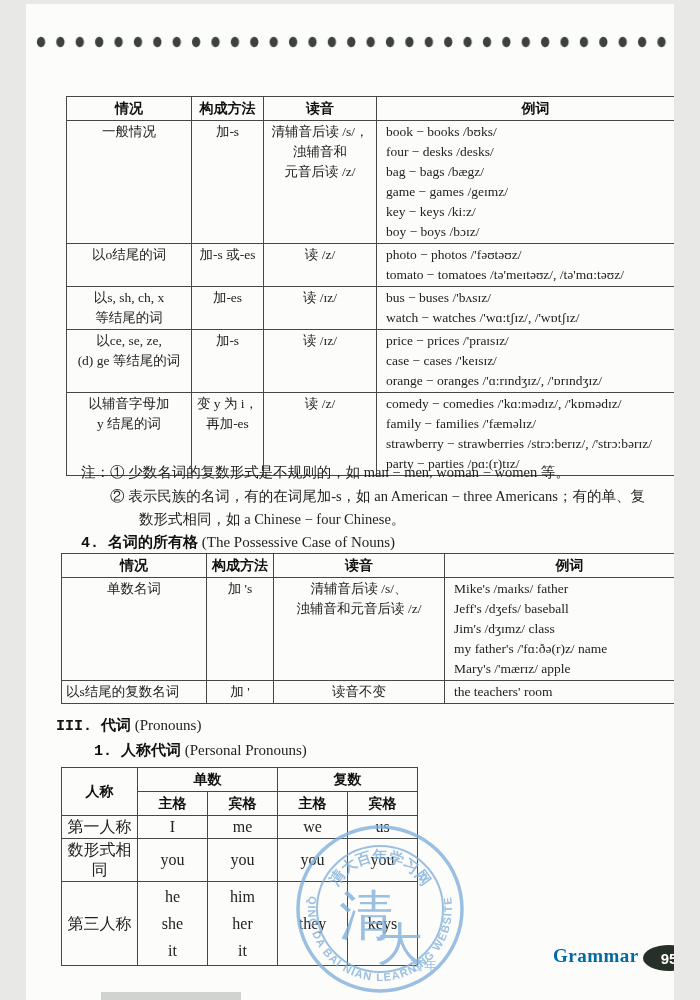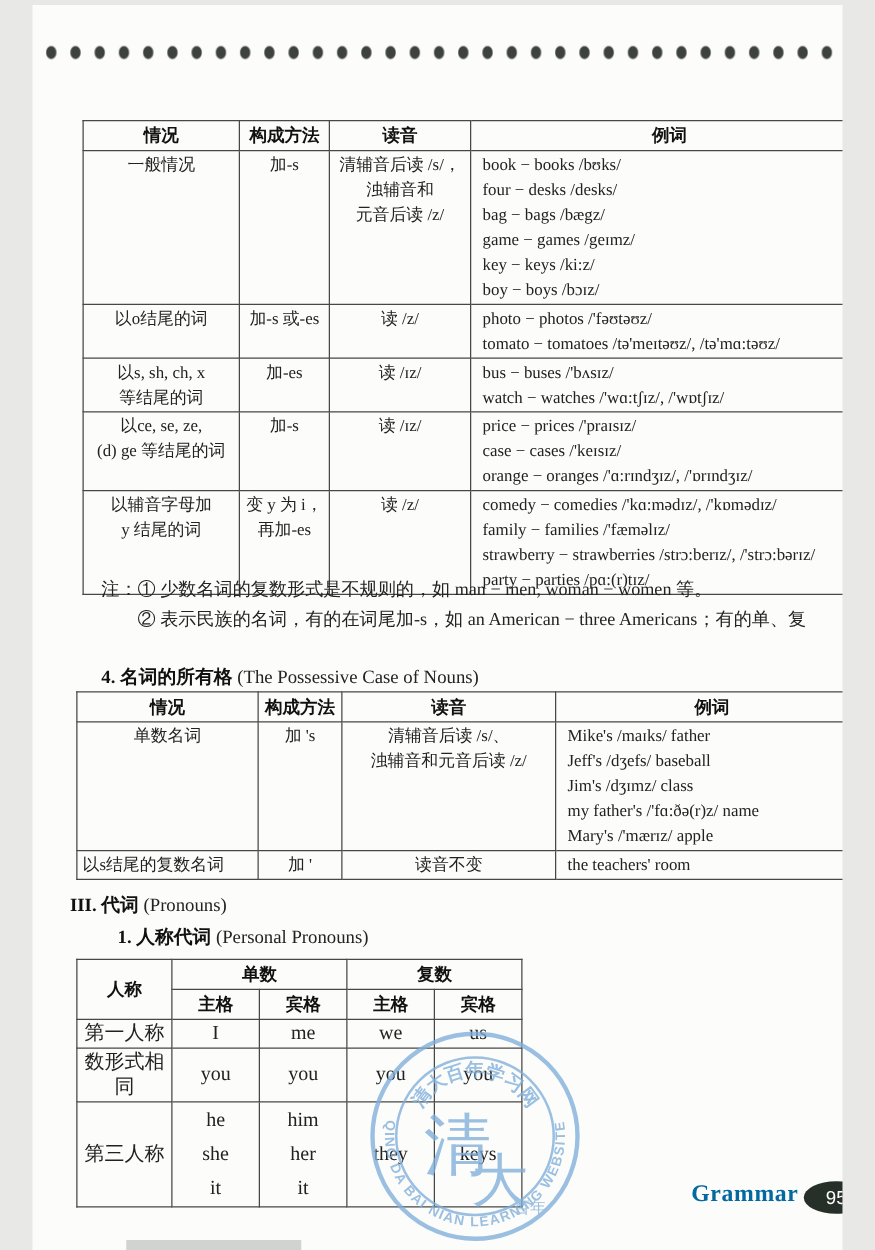--- a/index.html
+++ b/index.html
@@ -27,36 +27,36 @@
   .tc{text-align:center;}
   .tl{text-align:left;padding-left:9px !important;}
   .cnlabel{font-size:13.5px;border-radius:19px;}
   
   .notes{position:absolute;left:55px;top:457px;width:616px;font-size:14.5px;line-height:23.5px;}
   .notes .row{display:flex;}
   .indent1{margin-left:29px;}
   .indent2{margin-left:58px;}
   
   .heading{position:absolute;font-size:15px;line-height:20px;white-space:nowrap;}
-  .hb{font-family:Liberation Serif, serif;font-weight:700;color:#111;}
+  .hb{font-family:Liberation Mono, monospace;font-weight:700;color:#111;}
   .hr{font-family:"Liberation Serif","DejaVu Serif",serif;font-weight:400;}
   
   .ptable td{text-align:center;vertical-align:middle;font-size:16px;}
   .ptable .tall div{line-height:27px;}
   
   .wm{position:absolute;left:242px;top:778px;opacity:.78;pointer-events:none;}
   
   .footer-label{
     position:absolute;left:527px;top:941px;font-size:19px;font-weight:700;
     letter-spacing:.5px;color:#0369a1;font-family:"Liberation Serif","DejaVu Serif",serif;
   }
   .page-badge{
     position:absolute;left:617px;top:941px;width:52px;height:26px;border-radius:50%;
     background:#263029;color:#fff;display:flex;align-items:center;justify-content:center;
-    font-family:"Liberation Sans","DejaVu Sans",sans-serif;font-weight:400;font-size:15px;
+    font-family:"Liberation Sans","DejaVu Sans",sans-serif;font-weight:700;font-size:15px;
   }
   .scan-bar{position:absolute;left:75px;top:988px;width:140px;height:12px;background:#c1c5c1;opacity:.75;}
 </style>
 </head>
 <body>
 
 <div class="page">
 
   <div class="dots"></div>
 
@@ -166,20 +166,21 @@
       </tr>
     </tbody>
   </table>
 
   <div class="notes">
     <div class="row">
       <span>注：</span>
       <span>① 少数名词的复数形式是不规则的，如 man − men, woman − women 等。</span>
     </div>
     <div class="indent1">② 表示民族的名词，有的在词尾加-s，如 an American − three Americans；有的单、复</div>
+    <div class="indent2">数形式相同，如 a Chinese − four Chinese。</div>
   </div>
 
   <div class="heading" style="left:55px;top:528px;">
     <span class="hb">4. 名词的所有格</span><span class="hr"> (The Possessive Case of Nouns)</span>
   </div>
 
   <table class="gtable" style="left:35px;top:549px;width:633px;">
     <colgroup>
         <col style="width:145px">
         <col style="width:67px">

